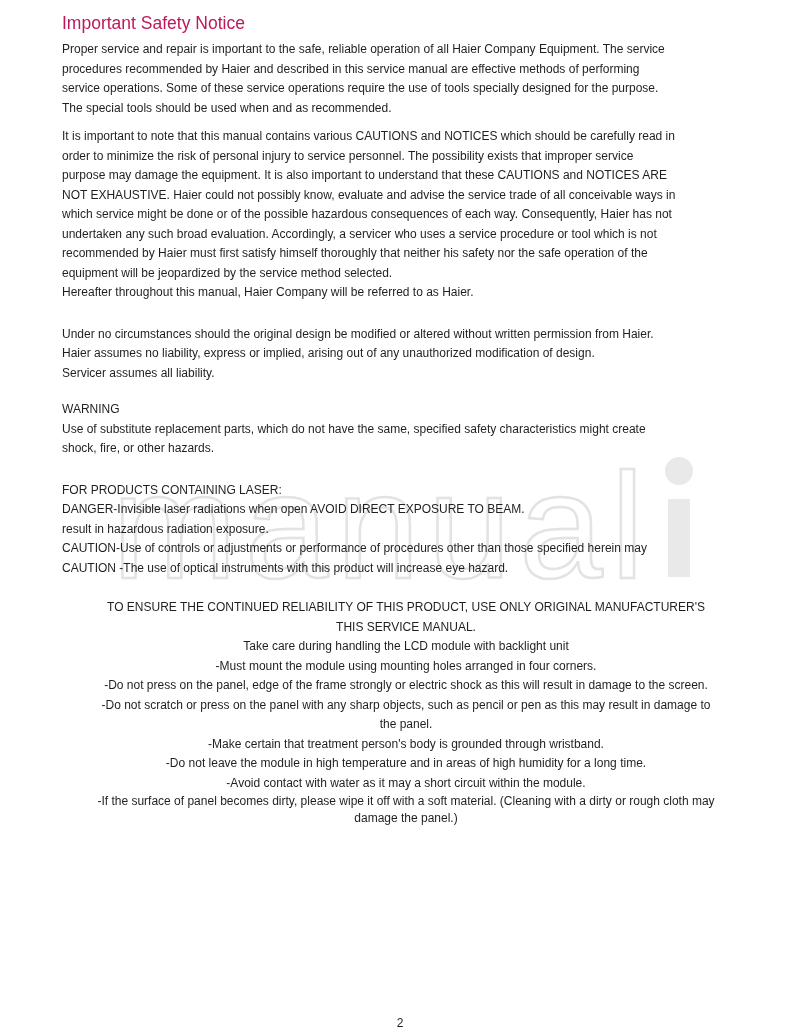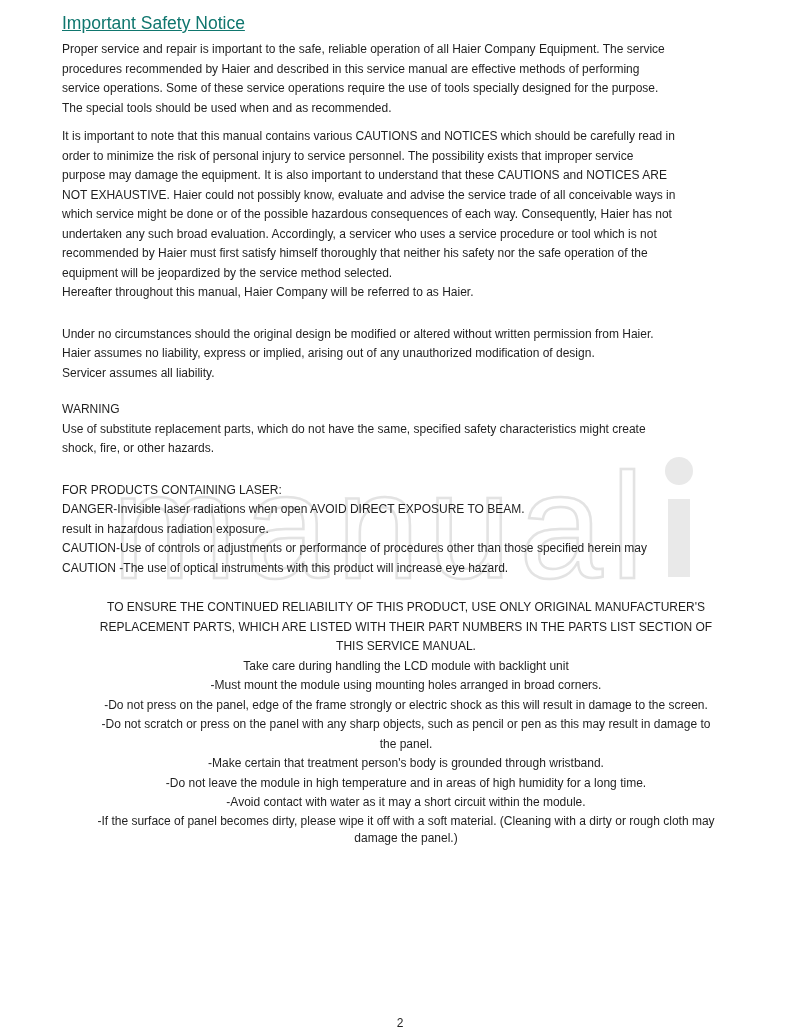--- a/index.html
+++ b/index.html
@@ -58,22 +58,21 @@
     top: 12px;
     left: 62px;
     right: 50px;
     z-index: 1;
   }
   .doc-title {
     margin: 0 0 6px 0;
     font-size: 17.5px;
     line-height: 22px;
     font-weight: 400;
-    color: #0f766e;
-    text-decoration: underline;
+    color: #be185d;
   }
   .block { margin: 0; }
   .block-intro            { margin-top: 0; }
   .block-cautions-notices { margin-top: 9px; }
   .block-warning          { margin-top: 17px; }
   .block-modification     { margin-top: 22px; }
   .block-laser            { margin-top: 22px; }
   .block-lcd-handling     { margin-top: 20px; text-align: center; }
   .line {
     font-size: 12px;
@@ -142,24 +141,23 @@
         </div>
         <div class="block block-laser">
           <div class="line">FOR PRODUCTS CONTAINING LASER:</div>
           <div class="line">DANGER-Invisible laser radiations when open AVOID DIRECT EXPOSURE TO BEAM.</div>
           <div class="line">result in hazardous radiation exposure.</div>
           <div class="line">CAUTION-Use of controls or adjustments or performance of procedures other than those specified herein may</div>
           <div class="line">CAUTION -The use of optical instruments with this product will increase eye hazard.</div>
         </div>
         <div class="block block-lcd-handling">
           <div class="line">TO ENSURE THE CONTINUED RELIABILITY OF THIS PRODUCT, USE ONLY ORIGINAL MANUFACTURER'S</div>
-          <div class="line">REPLACEMENT PARTS, WHICH ARE LISTED WITH THEIR PART NUMBERS IN THE PARTS LIST SECTION OF</div>
           <div class="line">THIS SERVICE MANUAL.</div>
           <div class="line">Take care during handling the LCD module with backlight unit</div>
-          <div class="line">-Must mount the module using mounting holes arranged in broad corners.</div>
+          <div class="line">-Must mount the module using mounting holes arranged in four corners.</div>
           <div class="line">-Do not press on the panel, edge of the frame strongly or electric shock as this will result in damage to the screen.</div>
           <div class="line">-Do not scratch or press on the panel with any sharp objects, such as pencil or pen as this may result in damage to</div>
           <div class="line">the panel.</div>
           <div class="line">-Make certain that treatment person's body is grounded through wristband.</div>
           <div class="line">-Do not leave the module in high temperature and in areas of high humidity for a long time.</div>
           <div class="line">-Avoid contact with water as it may a short circuit within the module.</div>
           <div class="line small">-If the surface of panel becomes dirty, please wipe it off with a soft material. (Cleaning with a dirty or rough cloth may</div>
           <div class="line small">damage the panel.)</div>
         </div>
       </div>

